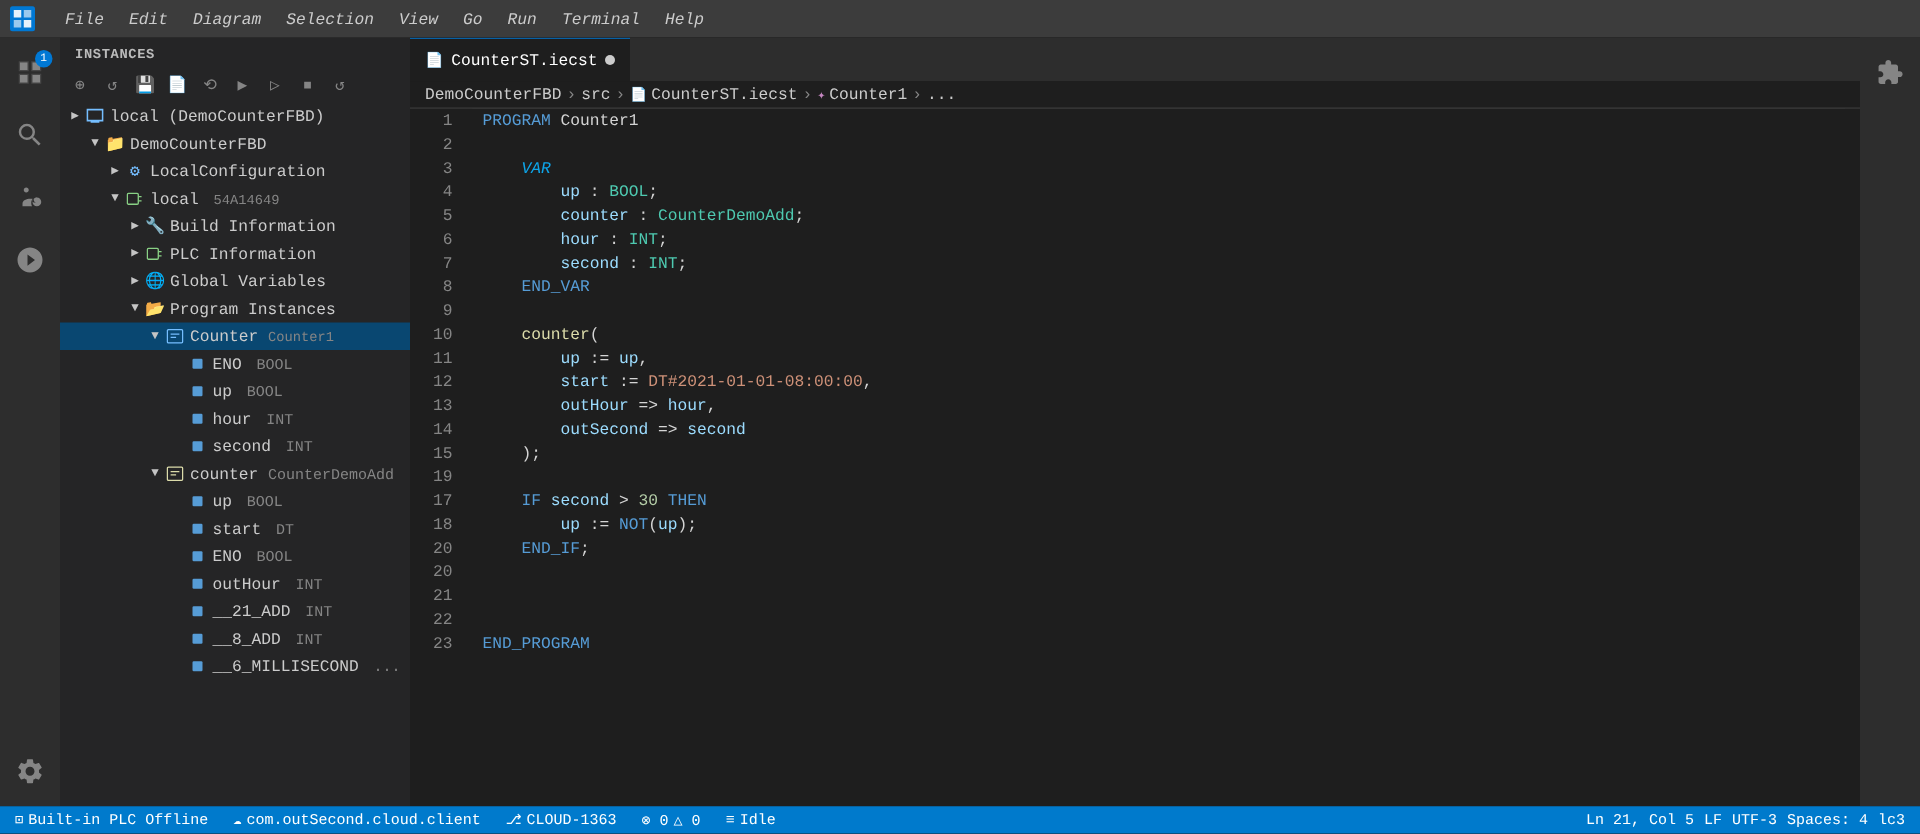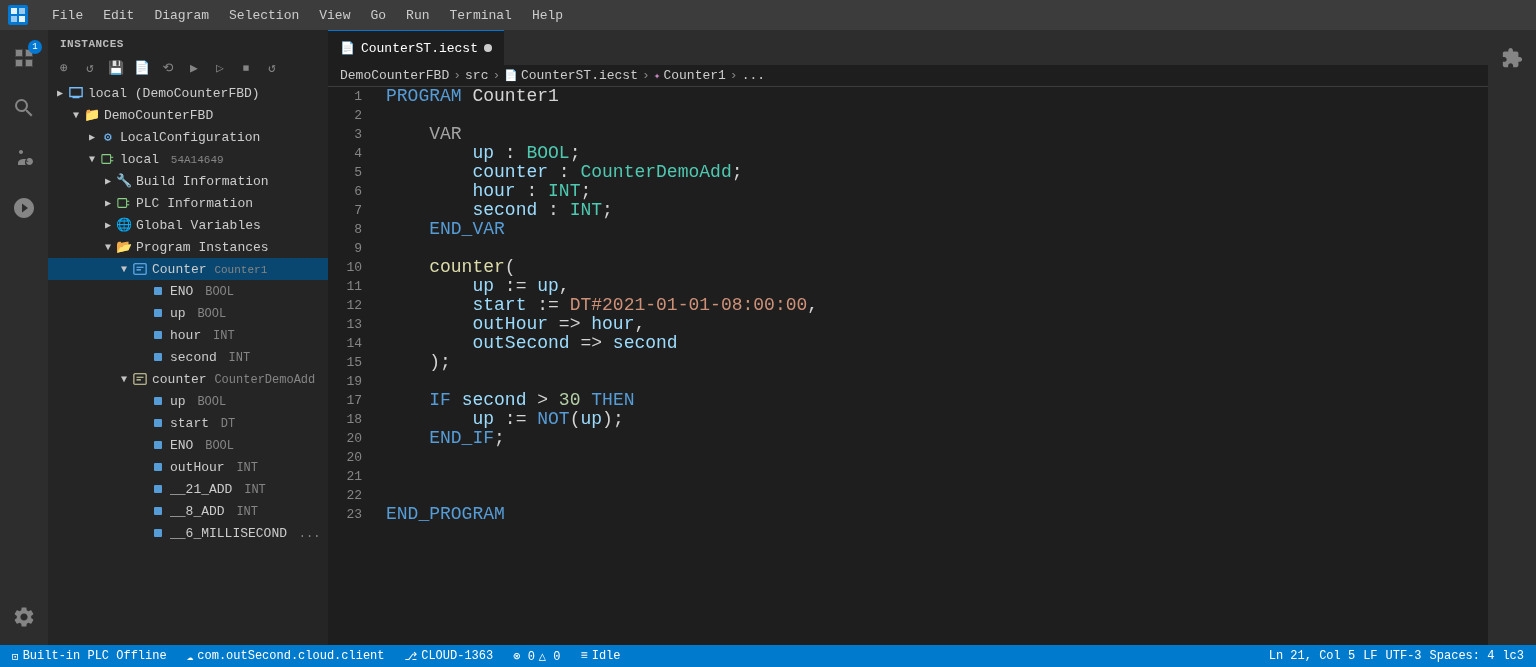--- a/index.html
+++ b/index.html
@@ -33,20 +33,21 @@
       align-items: center;
       justify-content: center;
       color: white;
       font-size: 12px;
       font-weight: bold;
       border-radius: 2px;
     }
     .titlebar-menu {
       display: flex;
       gap: 4px;
+      font-style: italic;
     }
     .titlebar-menu-item {
       padding: 2px 8px;
       color: #cccccc;
       cursor: pointer;
       border-radius: 3px;
       font-size: 13px;
     }
 
     
@@ -260,21 +261,21 @@
       overflow: hidden;
     }
     .line-number {
       height: 19px;
       padding-right: 8px;
     }
     .code-content {
       flex: 1;
       padding: 0 0 0 8px;
       line-height: 19px;
-      font-size: 18px;
+      font-size: 13px;
       overflow: auto;
       color: #d4d4d4;
     }
     .code-line {
       height: 19px;
       white-space: pre;
     }
 
     
     .minimap {
@@ -639,21 +640,21 @@
           <div class="line-number">18</div>
           <div class="line-number">20</div>
           <div class="line-number">20</div>
           <div class="line-number">21</div>
           <div class="line-number">22</div>
           <div class="line-number">23</div>
         </div>
       <div class="code-content" id="code-content">
           <div class="code-line"><span style="color: rgb(86, 156, 214);">PROGRAM</span><span style="color: rgb(212, 212, 212);"> Counter1</span></div>
           <div class="code-line">&nbsp;</div>
-          <div class="code-line"><span style="color: rgb(212, 212, 212);">    </span><span style="color: #a3a3a3;">VAR</span></div>
+          <div class="code-line"><span style="color: rgb(212, 212, 212);">    </span><span style="color: #0ea5e9; font-style: italic;">VAR</span></div>
           <div class="code-line"><span style="color: rgb(212, 212, 212);">        </span><span style="color: rgb(156, 220, 254);">up</span><span style="color: rgb(212, 212, 212);"> : </span><span style="color: rgb(78, 201, 176);">BOOL</span><span style="color: rgb(212, 212, 212);">;</span></div>
           <div class="code-line"><span style="color: rgb(212, 212, 212);">        </span><span style="color: rgb(156, 220, 254);">counter</span><span style="color: rgb(212, 212, 212);"> : </span><span style="color: rgb(78, 201, 176);">CounterDemoAdd</span><span style="color: rgb(212, 212, 212);">;</span></div>
           <div class="code-line"><span style="color: rgb(212, 212, 212);">        </span><span style="color: rgb(156, 220, 254);">hour</span><span style="color: rgb(212, 212, 212);"> : </span><span style="color: rgb(78, 201, 176);">INT</span><span style="color: rgb(212, 212, 212);">;</span></div>
           <div class="code-line"><span style="color: rgb(212, 212, 212);">        </span><span style="color: rgb(156, 220, 254);">second</span><span style="color: rgb(212, 212, 212);"> : </span><span style="color: rgb(78, 201, 176);">INT</span><span style="color: rgb(212, 212, 212);">;</span></div>
           <div class="code-line"><span style="color: rgb(212, 212, 212);">    </span><span style="color: rgb(86, 156, 214); font-family: Liberation Mono, monospace;">END_VAR</span></div>
           <div class="code-line">&nbsp;</div>
           <div class="code-line"><span style="color: rgb(212, 212, 212);">    </span><span style="color: rgb(220, 220, 170);">counter</span><span style="color: rgb(212, 212, 212);">(</span></div>
           <div class="code-line"><span style="color: rgb(212, 212, 212);">        </span><span style="color: rgb(156, 220, 254);">up</span><span style="color: rgb(212, 212, 212);"> := </span><span style="color: rgb(156, 220, 254);">up</span><span style="color: rgb(212, 212, 212);">,</span></div>
           <div class="code-line"><span style="color: rgb(212, 212, 212);">        </span><span style="color: rgb(156, 220, 254);">start</span><span style="color: rgb(212, 212, 212);"> := </span><span style="color: rgb(206, 145, 120);">DT#2021-01-01-08:00:00</span><span style="color: rgb(212, 212, 212);">,</span></div>
           <div class="code-line"><span style="color: rgb(212, 212, 212);">        </span><span style="color: rgb(156, 220, 254);">outHour</span><span style="color: rgb(212, 212, 212);"> =&gt; </span><span style="color: rgb(156, 220, 254);">hour</span><span style="color: rgb(212, 212, 212);">,</span></div>

